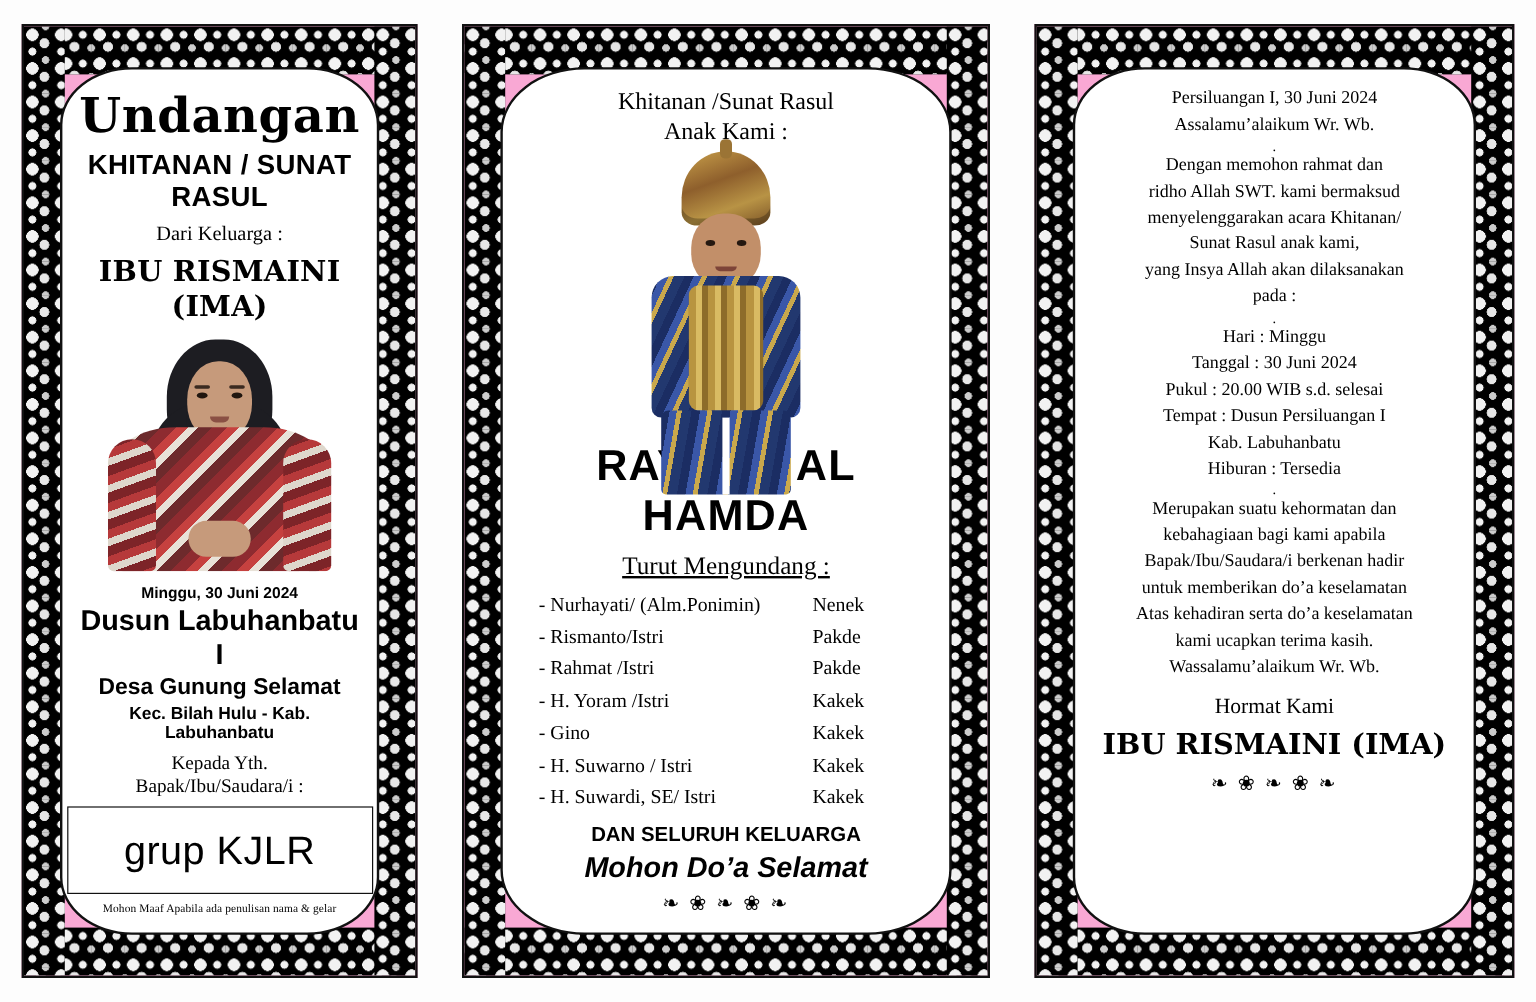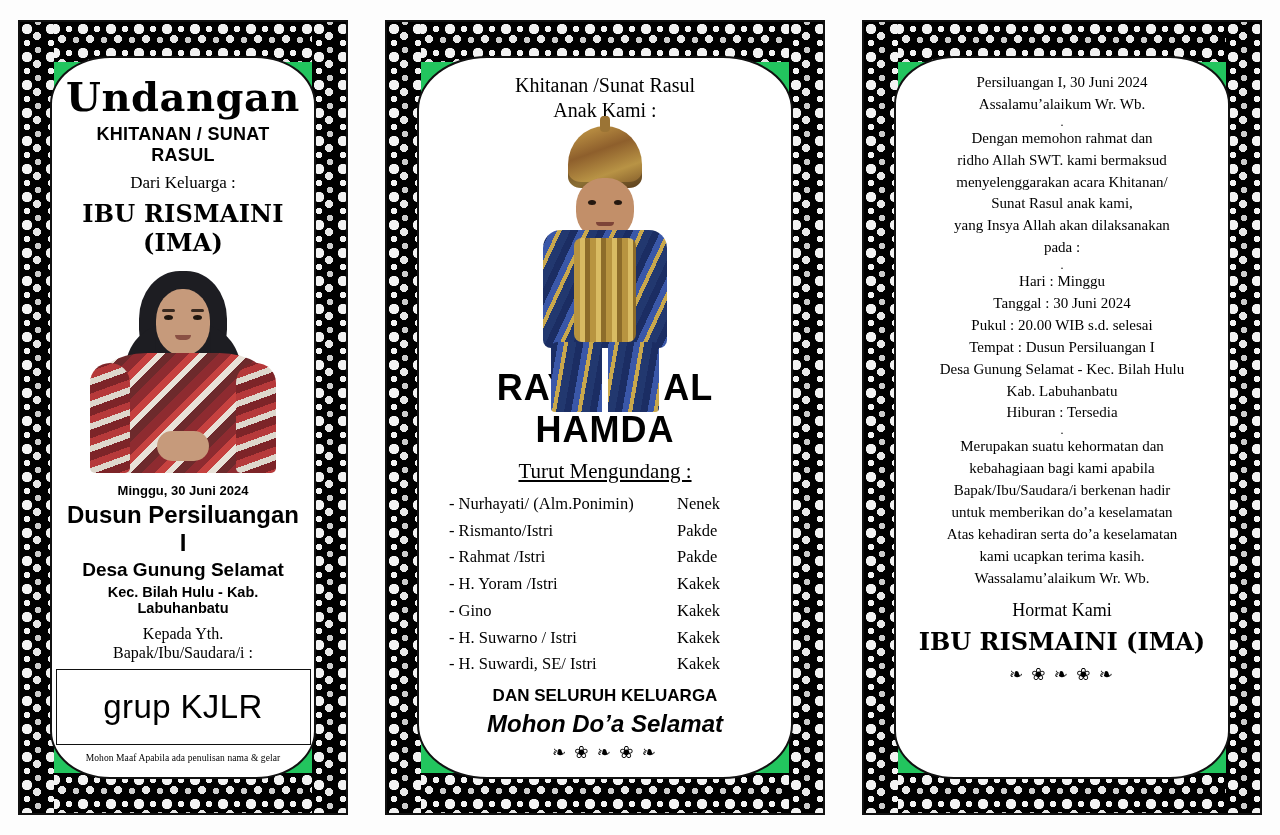--- a/index.html
+++ b/index.html
@@ -18,21 +18,21 @@
     justify-content: space-between;
     align-items: stretch;
     padding: 20px 18px;
   }
 
   
   .panel {
     position: relative;
     width: 406px;
     height: 795px;
-    background: #22c55e;
+    background: #f9a8d4;
     border: 2px solid #111;
     overflow: hidden;
   }
   .panel.narrow { width: 330px; }
   .panel.mid    { width: 440px; }
   .panel.right  { width: 400px; }
 
   
   .filigree {
     position: absolute;
@@ -91,21 +91,21 @@
     font-family: "DejaVu Serif", serif;
     font-weight: 700;
     font-size: 40px;
     letter-spacing: 0.5px;
     line-height: 1.05;
     margin-top: 4px;
   }
   .sub-khitanan {
     font-family: "Liberation Sans", sans-serif;
     font-weight: 700;
-    font-size: 18px;
+    font-size: 23px;
     letter-spacing: 0.3px;
     margin-top: 6px;
   }
   .dari-keluarga {
     font-size: 17px;
     margin-top: 7px;
   }
   .nama-ibu {
     font-family: "DejaVu Serif", serif;
     font-weight: 700;
@@ -358,21 +358,21 @@
         <div class="pw-eye-r"></div>
         <div class="pw-mouth"></div>
         <div class="pw-hijab-drape"></div>
         <div class="pw-body"></div>
         <div class="pw-arm-l"></div>
         <div class="pw-arm-r"></div>
         <div class="pw-hands"></div>
       </div>
 
       <div class="ev-date">Minggu, 30 Juni 2024</div>
-      <div class="ev-place">Dusun Persiluangan I</div>
+      <div class="ev-place">Dusun Labuhanbatu I</div>
       <div class="ev-desa">Desa Gunung Selamat</div>
       <div class="ev-kec">Kec. Bilah Hulu - Kab. Labuhanbatu</div>
       <div class="kepada">Kepada Yth.</div>
       <div class="bapak">Bapak/Ibu/Saudara/i :</div>
       <div class="name-box">
         <span>grup KJLR</span>
       </div>
       <div class="footnote">Mohon Maaf Apabila ada penulisan nama &amp; gelar</div>
     </div>
   </section>
@@ -456,21 +456,20 @@
       <div class="r-line">menyelenggarakan acara Khitanan/</div>
       <div class="r-line">Sunat Rasul anak kami,</div>
       <div class="r-line">yang Insya Allah akan dilaksanakan</div>
       <div class="r-line">pada :</div>
       <div class="r-dot">.</div>
 
       <div class="r-line">Hari : Minggu</div>
       <div class="r-line">Tanggal : 30 Juni 2024</div>
       <div class="r-line">Pukul : 20.00 WIB s.d. selesai</div>
       <div class="r-line">Tempat : Dusun Persiluangan I</div>
-      <div class="r-line">Desa Gunung Selamat - Kec. Bilah Hulu</div>
       <div class="r-line">Kab. Labuhanbatu</div>
       <div class="r-line">Hiburan : Tersedia</div>
       <div class="r-dot">.</div>
 
       <div class="r-line">Merupakan suatu kehormatan dan</div>
       <div class="r-line">kebahagiaan bagi kami apabila</div>
       <div class="r-line">Bapak/Ibu/Saudara/i berkenan hadir</div>
       <div class="r-line">untuk memberikan do’a keselamatan</div>
       <div class="r-line">Atas kehadiran serta do’a keselamatan</div>
       <div class="r-line">kami ucapkan terima kasih.</div>

